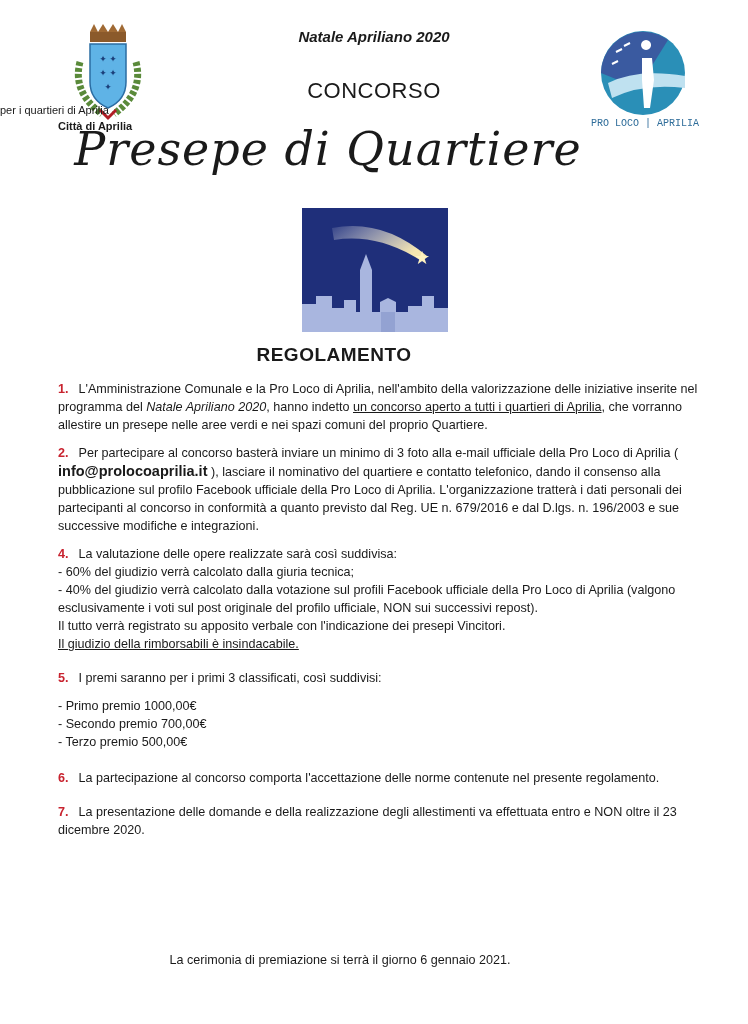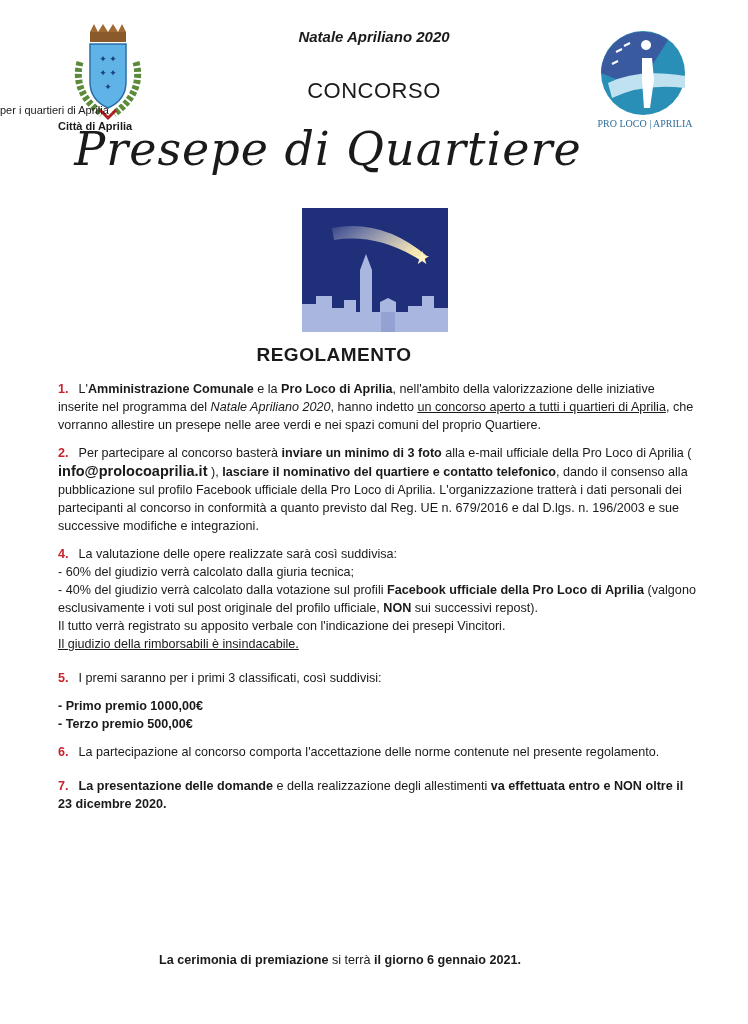--- a/index.html
+++ b/index.html
@@ -6,42 +6,42 @@
   body { width:748px; height:1024px; position:relative; overflow:hidden;
          font-family:"Liberation Sans", sans-serif; color:#1a1a1a; }
   .abs { position:absolute; }
 
   
   .city-logo { left:58px; top:22px; width:100px; height:115px; }
   .city-name { left:58px; top:120px; width:100px; text-align:left;
                font-size:11px; font-weight:bold; }
   .proloco-logo { left:598px; top:28px; width:90px; height:90px; }
   .proloco-name { left:585px; top:118px; width:120px; text-align:center;
-                  font-family:Liberation Serif, serif; font-size:10px; color:#2f6d9a; }
+                  font-family:Liberation Mono, monospace; font-size:10px; color:#2f6d9a; }
   .subtitle-top { left:0; width:748px; top:28px; text-align:center;
                   font-size:15px; font-weight:bold; font-style:italic; }
   .concorso { left:0; width:748px; top:78px; text-align:center;
               font-size:22px; letter-spacing:0.5px; }
   .concorso-sub { left:0; width:748px; top:104px; text-align:left; font-size:11px; }
   .script-title { left:0; width:656px; top:122px; text-align:center;
                   font-family:"DejaVu Serif", serif; font-style:italic;
                   font-size:46px; letter-spacing:1px; }
 
   
   .star-img { left:302px; top:208px; width:146px; height:124px; }
 
   .reg-title { left:0; width:668px; top:344px; text-align:center;
                font-size:19px; font-weight:bold; letter-spacing:0.5px; }
 
   
   .rules { left:58px; top:380px; width:640px; font-size:12.6px; line-height:18px; }
   .rule { margin-bottom:10px; }
   .num { color:#c8232f; font-weight:bold; margin-right:10px; }
   .u { text-decoration:underline; }
-  b { font-weight:bold; }
+  b { font-weight:normal; }
   .email { font-size:14.5px; font-weight:bold; }
   .prizes { margin-top:10px; }
   .ceremony { left:0; width:680px; top:953px; text-align:center; font-size:12.6px; }
 </style>
 </head>
 <body>
 
 <div class="abs city-logo">
   <svg width="100" height="100" viewBox="0 0 100 100">
 
@@ -110,25 +110,26 @@
     <span>- 60% del giudizio verrà calcolato dalla giuria tecnica;</span><br>
     <span>- 40% del giudizio verrà calcolato dalla votazione sul profili </span><b>Facebook ufficiale della Pro Loco di Aprilia</b><span> (valgono esclusivamente i voti sul post originale del profilo ufficiale, </span><b>NON</b><span> sui successivi repost).</span><br>
     <span>Il tutto verrà registrato su apposito verbale con l'indicazione dei presepi Vincitori.</span><br>
     <span class="u">Il giudizio della rimborsabili è insindacabile.</span>
   </div>
 
   <div class="rule" style="margin-top:16px">
     <span class="num">5.</span><span>I premi saranno per i primi 3 classificati, così suddivisi:</span>
     <div class="prizes">
       <div><b>- Primo premio 1000,00€</b></div>
+      <div><b>- Secondo premio 700,00€</b></div>
       <div><b>- Terzo premio 500,00€</b></div>
     </div>
   </div>
 
-  <div class="rule" style="margin-top:10px">
+  <div class="rule" style="margin-top:18px">
     <span class="num">6.</span><span>La partecipazione al concorso comporta l'accettazione delle norme contenute nel presente regolamento.</span>
   </div>
 
   <div class="rule" style="margin-top:16px">
     <span class="num">7.</span><b>La presentazione delle domande</b><span> e della realizzazione degli allestimenti </span><b>va effettuata entro e NON oltre il 23 dicembre 2020.</b>
   </div>
 </div>
 
 <div class="abs ceremony">
   <b>La cerimonia di premiazione</b><span> si terrà </span><b>il giorno 6 gennaio 2021.</b>

